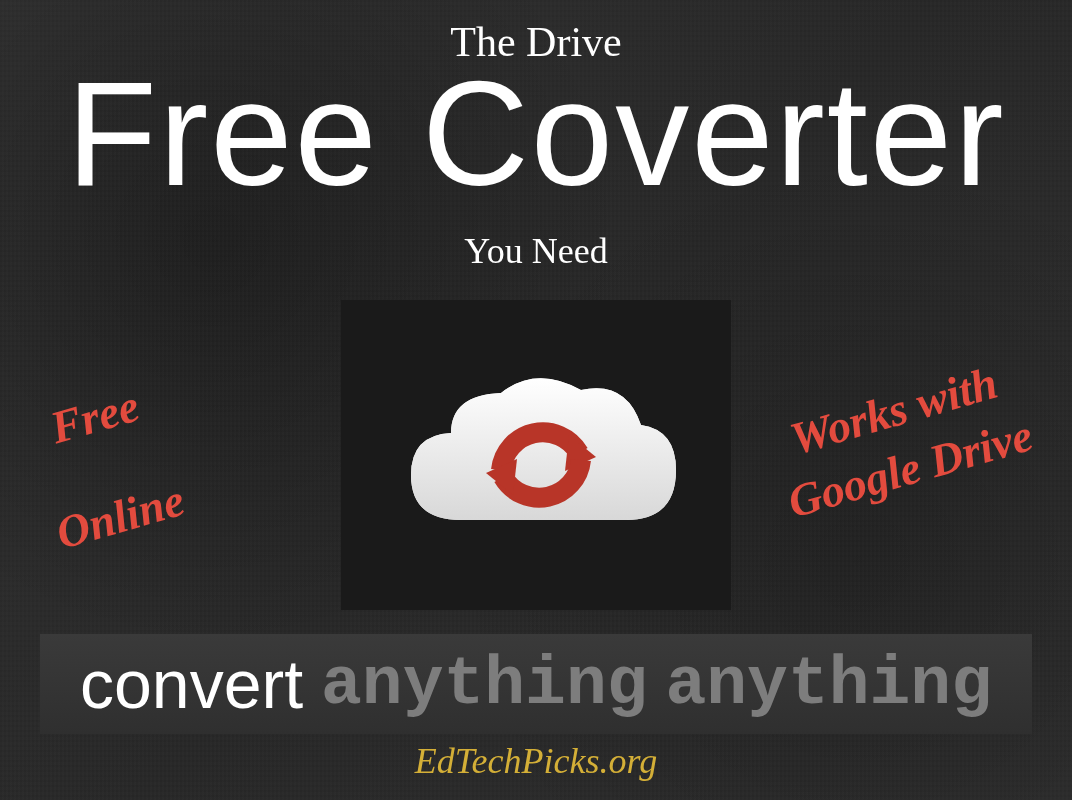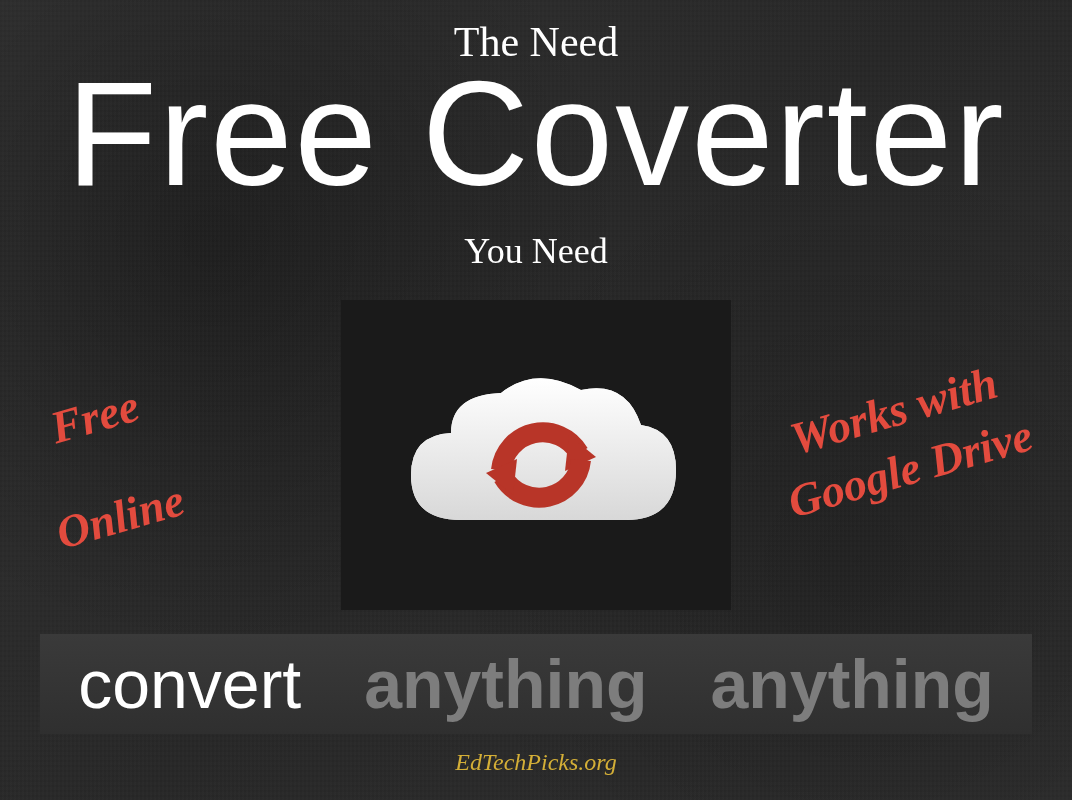--- a/index.html
+++ b/index.html
@@ -127,53 +127,52 @@
     .tagline-bar {
       position: absolute;
       top: 634px;
       left: 40px;
       right: 40px;
       height: 100px;
       background: linear-gradient(180deg, #3a3a3a 0%, #2f2f2f 100%);
       display: flex;
       align-items: center;
       justify-content: center;
-      gap: 31px;
+      gap: 18px;
     }
     
     .tagline-word-white {
       color: #ffffff;
       font-size: 68px;
       font-family: Arial, Helvetica, sans-serif;
       font-weight: normal;
     }
     
     .tagline-word-gray {
       color: #7d7d7d;
       font-size: 68px;
-      font-family: Liberation Sans, sans-serif;
-      font-weight: bold;
-      margin-left: 32px;
+      font-family: Liberation Mono, monospace;
+      font-weight: bold;
     }
     
     .footer-url {
       position: absolute;
-      bottom: 24px;
+      bottom: 18px;
       left: 50%;
       transform: translateX(-50%);
       color: #d4af37;
-      font-size: 24px;
+      font-size: 36px;
       font-family: Georgia, serif;
       font-style: italic;
     }
   </style>
 </head>
 <body>
 
-<div class="eyebrow">The Need</div>
+<div class="eyebrow">The Drive</div>
 
 <div class="title">Free Coverter</div>
 
 <div class="subtext">You Need</div>
 
 <div class="feature-left-1">Free</div>
 
 <div class="feature-left-2">Online</div>
 
 <div class="feature-right">Works with Google Drive</div>

